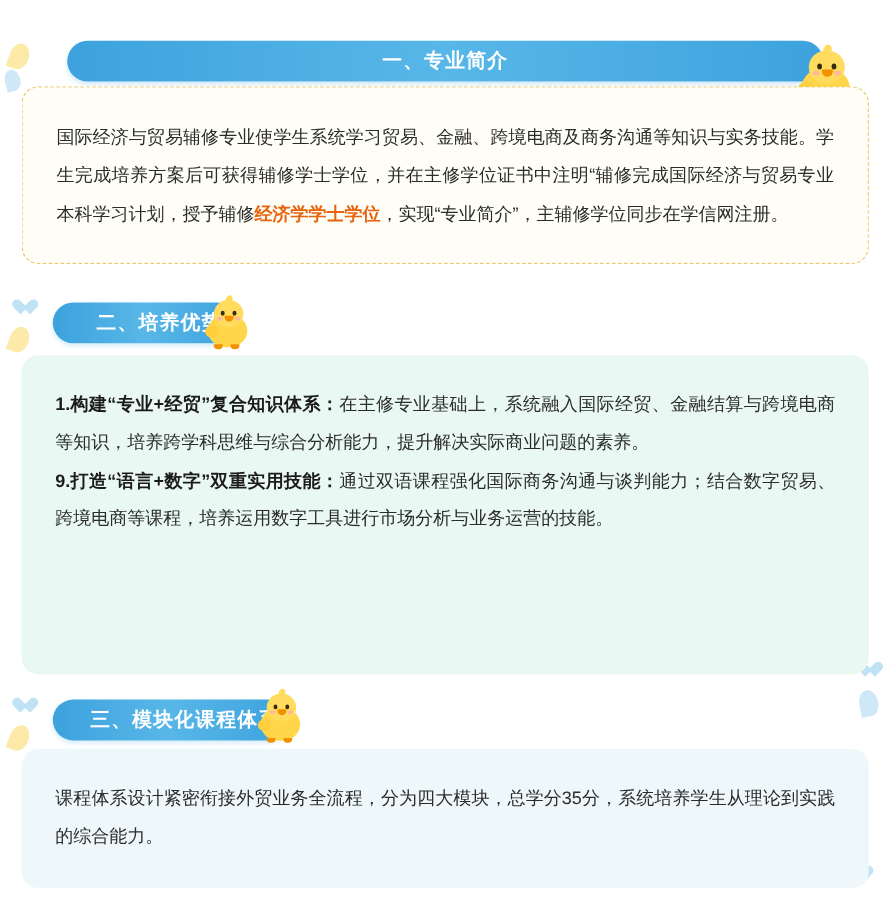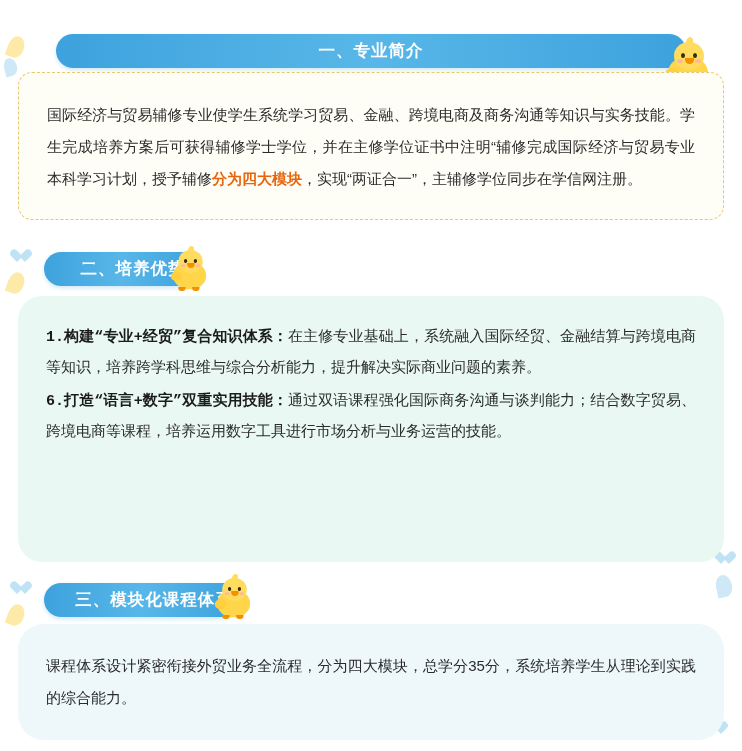--- a/index.html
+++ b/index.html
@@ -74,28 +74,27 @@
   .box-dashed {
     position: absolute;
     background: #fefdf6;
     border: 1px dashed #e8c86a;
     border-radius: 14px;
     box-sizing: border-box;
   }
   .box-mint {
     position: absolute;
     background: #e9f8f3;
-    border-radius: 24px;
-    box-sizing: border-box;
-    font-family: Liberation Mono, monospace;
+    border-radius: 14px;
+    box-sizing: border-box;
   }
   .box-light {
     position: absolute;
     background: #eef8fb;
-    border-radius: 26px;
+    border-radius: 14px;
     box-sizing: border-box;
   }
 
   .para {
     font-size: 15px;
     line-height: 32px;
     color: #2b2b2b;
     text-align: justify;
   }
   .para .hl {
@@ -230,21 +229,21 @@
     <div class="cheek l"></div>
     <div class="cheek r"></div>
     <div class="beak"></div>
     <div class="wing"></div>
     <div class="foot l"></div>
     <div class="foot r"></div>
   </div>
 
   <div class="box-dashed" style="left:18px; top:72px; width:706px; height:148px;">
     <div class="para" style="margin:26px 28px 0 28px;">
-      <span>国际经济与贸易辅修专业使学生系统学习贸易、金融、跨境电商及商务沟通等知识与实务技能。学生完成培养方案后可获得辅修学士学位，并在主修学位证书中注明“辅修完成国际经济与贸易专业本科学习计划，授予辅修</span><span class="hl">分为四大模块</span><span>，实现“两证合一”，主辅修学位同步在学信网注册。</span>
+      <span>国际经济与贸易辅修专业使学生系统学习贸易、金融、跨境电商及商务沟通等知识与实务技能。学生完成培养方案后可获得辅修学士学位，并在主修学位证书中注明“辅修完成国际经济与贸易专业本科学习计划，授予辅修</span><span class="hl">经济学学士学位</span><span>，实现“专业简介”，主辅修学位同步在学信网注册。</span>
     </div>
   </div>
 
   <div class="title-bar left" style="left:44px; top:252px; width:154px;">
     <span>二、培养优势</span>
   </div>
 
   <div class="duck small" style="left:170px; top:250px; width:48px; height:52px;">
     <div class="body"></div>
     <div class="head"></div>
@@ -258,21 +257,21 @@
     <div class="foot l"></div>
     <div class="foot r"></div>
   </div>
 
   <div class="box-mint" style="left:18px; top:296px; width:706px; height:266px;">
     <div style="margin:26px 28px 0 28px;">
       <div class="item">
         <span class="lead">1.构建“专业+经贸”复合知识体系：</span><span>在主修专业基础上，系统融入国际经贸、金融结算与跨境电商等知识，培养跨学科思维与综合分析能力，提升解决实际商业问题的素养。</span>
       </div>
       <div class="item">
-        <span class="lead">6.打造“语言+数字”双重实用技能：</span><span>通过双语课程强化国际商务沟通与谈判能力；结合数字贸易、跨境电商等课程，培养运用数字工具进行市场分析与业务运营的技能。</span>
+        <span class="lead">9.打造“语言+数字”双重实用技能：</span><span>通过双语课程强化国际商务沟通与谈判能力；结合数字贸易、跨境电商等课程，培养运用数字工具进行市场分析与业务运营的技能。</span>
       </div>
     </div>
   </div>
 
   <div class="title-bar left" style="left:44px; top:583px; width:196px;">
     <span>三、模块化课程体系</span>
   </div>
 
   <div class="duck small" style="left:214px; top:578px; width:48px; height:52px;">
     <div class="body"></div>

